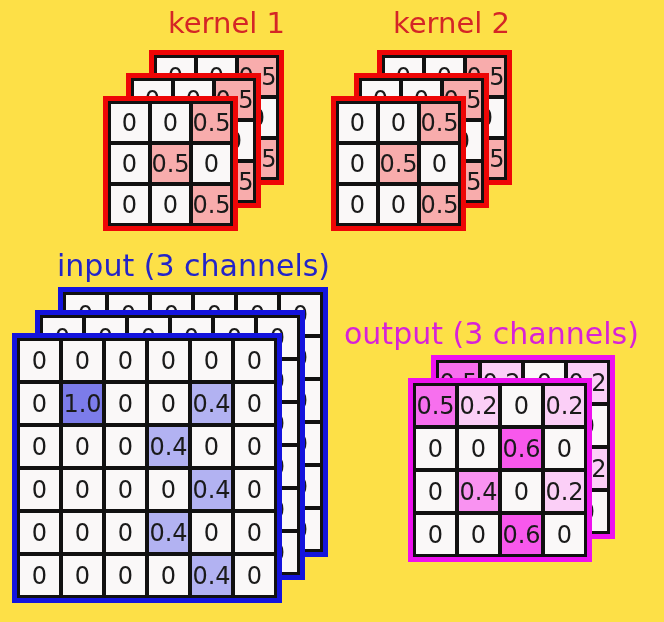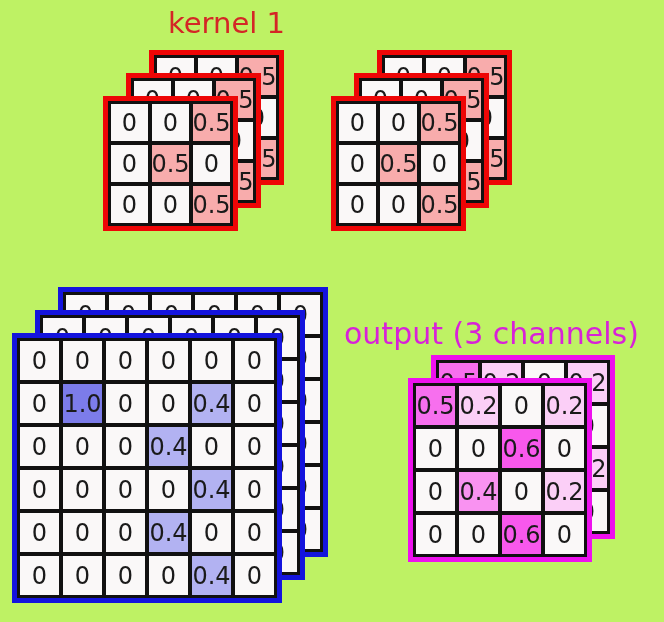--- a/index.html
+++ b/index.html
@@ -1,20 +1,20 @@
 <!DOCTYPE html>
 <html><head>
 <meta charset="utf-8">
 <style>
   html, body { margin: 0; padding: 0; background: #ffffff; }
   .canvas {
     position: relative;
     width: 664px;
     height: 622px;
-    background: #bef264;
+    background: #fde047;
     overflow: hidden;
     font-family: "DejaVu Sans", sans-serif;
   }
   .title {
     position: absolute;
     white-space: nowrap;
     line-height: 1.1;
     z-index: 50;
   }
   .title-kernel { font-size: 29px; }
@@ -36,20 +36,22 @@
     color: #1a1a1a;
     overflow: hidden;
     white-space: nowrap;
   }
 </style>
 </head>
 <body>
 
 <div class="canvas">
   <div class="title title-kernel" style="left: 168px; top: 8px; color: rgb(212, 38, 38);">kernel 1</div>
+  <div class="title title-kernel" style="left: 393px; top: 8px; color: rgb(212, 38, 38);">kernel 2</div>
+  <div class="title title-io" style="left: 57px; top: 249px; color: rgb(36, 36, 200);">input (3 channels)</div>
   <div class="title title-io" style="left: 344px; top: 317px; color: rgb(216, 34, 216);">output (3 channels)</div>
   <div id="stacks">
       <div class="layer" style="left: 149px; top: 50px; z-index: 1; border-color: rgb(238, 6, 6); grid-template-columns: repeat(3, 37px); grid-auto-rows: 37px;">
         <div class="cell" style="background: rgb(250, 248, 248);">0</div>
         <div class="cell" style="background: rgb(250, 248, 248);">0</div>
         <div class="cell" style="background: rgb(248, 172, 172);">0.5</div>
         <div class="cell" style="background: rgb(250, 248, 248);">0</div>
         <div class="cell" style="background: rgb(248, 172, 172);">0.5</div>
         <div class="cell" style="background: rgb(250, 248, 248);">0</div>
         <div class="cell" style="background: rgb(250, 248, 248);">0</div>

